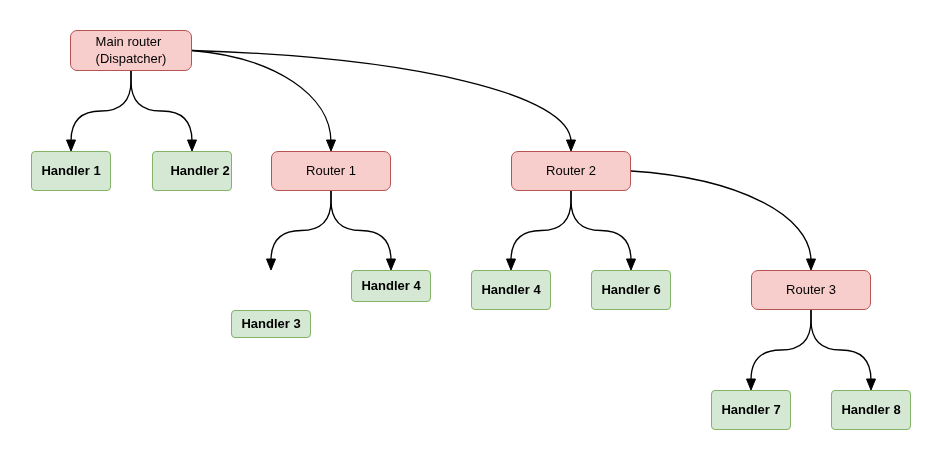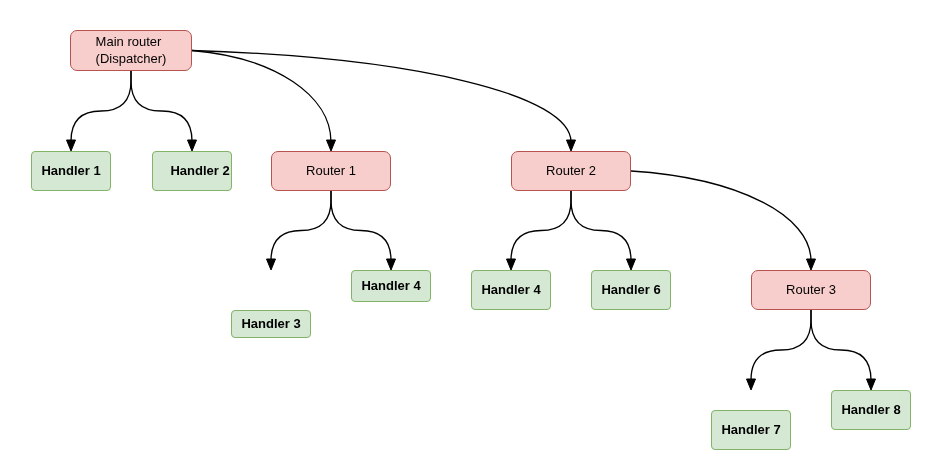--- a/index.html
+++ b/index.html
@@ -73,16 +73,16 @@
 (Dispatcher)</span></div>
       <div class="node handler" style="left: 31px; top: 151px; width: 80px; height: 40px;"><span>Handler 1</span></div>
       <div class="node handler" style="left: 152px; top: 151px; width: 80px; height: 40px; padding-left: 16px;"><span>Handler 2</span></div>
       <div class="node router" style="left: 271px; top: 151px; width: 120px; height: 40px;"><span>Router 1</span></div>
       <div class="node router" style="left: 511px; top: 151px; width: 120px; height: 40px;"><span>Router 2</span></div>
       <div class="node handler" style="left: 231px; top: 270px; width: 80px; height: 28px; margin-top: 40px;"><span>Handler 3</span></div>
       <div class="node handler" style="left: 351px; top: 270px; width: 80px; height: 32px;"><span>Handler 4</span></div>
       <div class="node handler" style="left: 471px; top: 270px; width: 80px; height: 40px;"><span>Handler 4</span></div>
       <div class="node handler" style="left: 591px; top: 270px; width: 80px; height: 40px;"><span>Handler 6</span></div>
       <div class="node router" style="left: 751px; top: 270px; width: 120px; height: 40px;"><span>Router 3</span></div>
-      <div class="node handler" style="left: 711px; top: 390px; width: 80px; height: 40px; margin-top: 20px;"><span>Handler 7</span></div>
+      <div class="node handler" style="left: 711px; top: 390px; width: 80px; height: 40px;"><span>Handler 7</span></div>
       <div class="node handler" style="left: 831px; top: 390px; width: 80px; height: 40px;"><span>Handler 8</span></div>
     </div>
 </div>
 
 </body></html>

